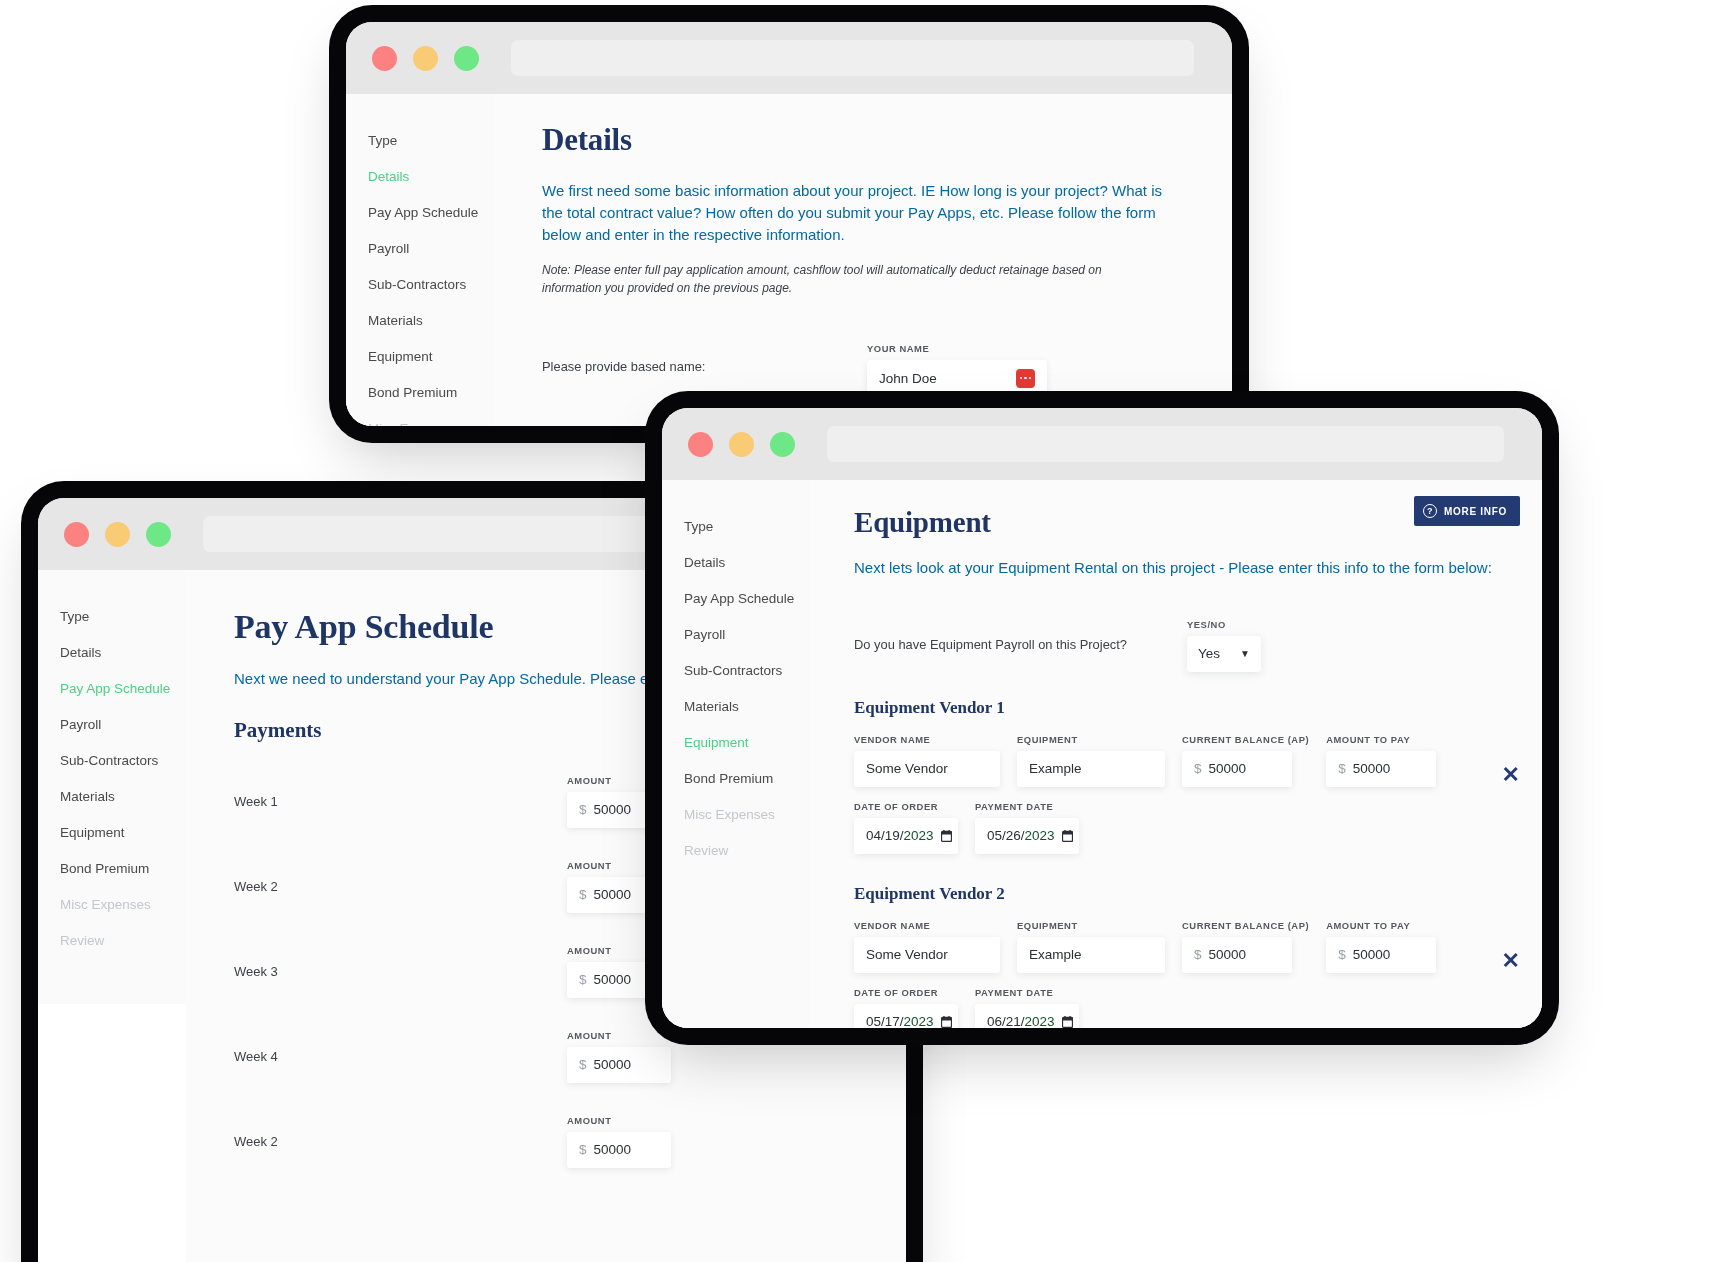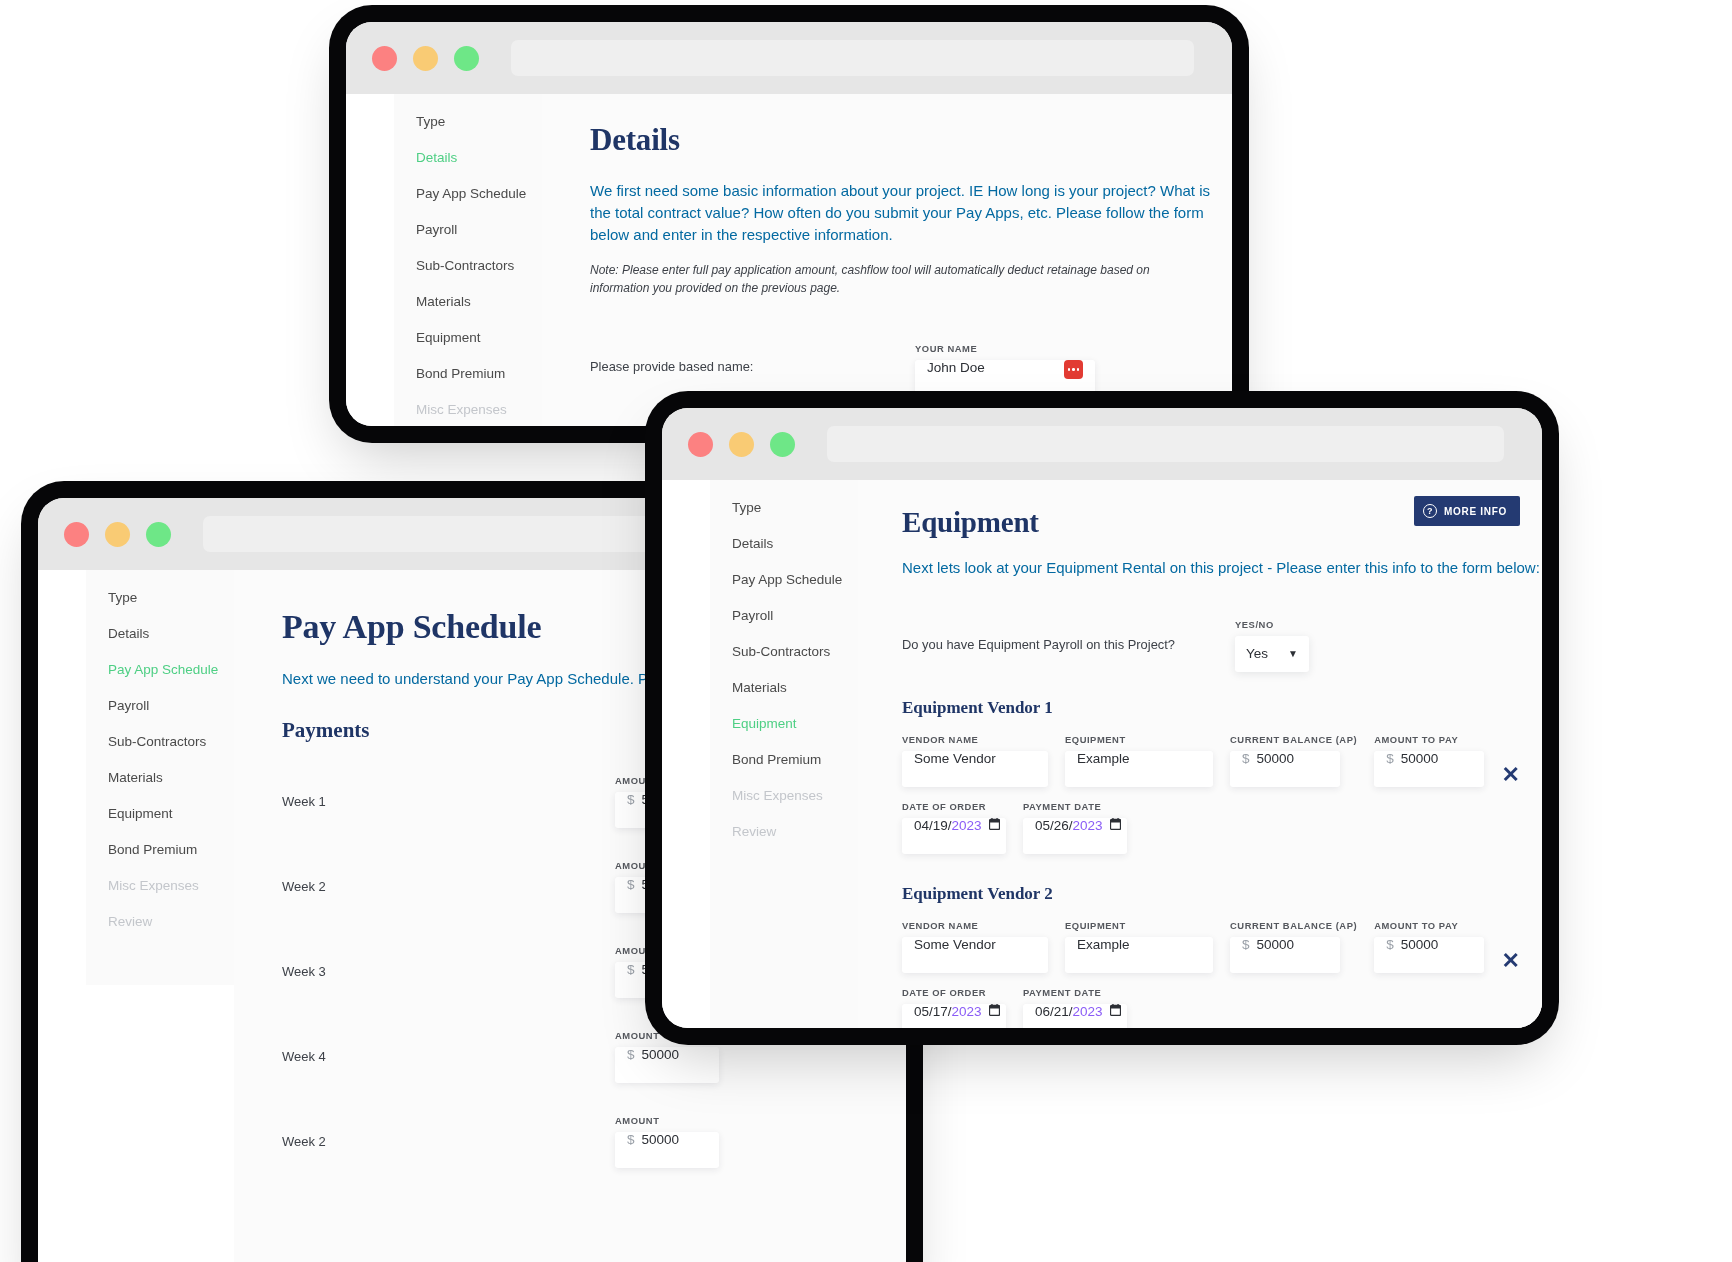--- a/index.html
+++ b/index.html
@@ -50,24 +50,23 @@
     display: flex;
     background: #ffffff;
     height: calc(100% - 72px);
     position: relative;
   }
 
   
   .sidebar {
     width: 148px;
     background: #fafafa;
-    padding: 21px 0 34px 22px;
+    padding: 40px 0 34px 22px;
     flex: 0 0 auto;
     align-self: flex-start;
-    margin-left: 48px;
   }
   .sidebar.tall { align-self: stretch; }
   .nav-item {
     font-size: 13.5px;
     color: #4a4a4a;
     line-height: 1;
     padding: 0 0 0 0;
     margin-bottom: 22.5px;
     white-space: nowrap;
     cursor: pointer;
@@ -133,30 +132,30 @@
     margin-bottom: 6px;
     text-transform: uppercase;
     white-space: nowrap;
   }
   .input {
     background: #ffffff;
     border: none;
     border-radius: 3px;
     height: 36px;
     display: flex;
-    align-items: flex-start;
+    align-items: center;
     padding: 0 12px;
     font-size: 13.5px;
     color: #2c2f35;
     box-shadow: 0 2px 7px rgba(30,35,50,0.09);
     white-space: nowrap;
     overflow: hidden;
   }
   .input .cur { color: #9aa0a8; margin-right: 7px; }
-  .input .datey { color: #8b5cf6; }
+  .input .datey { color: #14532d; }
   .cal-ico { margin-left: 7px; color: #2c2f35; display: inline-flex; }
 
   
   .pw-chip {
     width: 19px; height: 19px;
     background: #e23b33;
     border-radius: 4px;
     margin-left: auto;
     display: flex; align-items: center; justify-content: center;
     gap: 2px;

